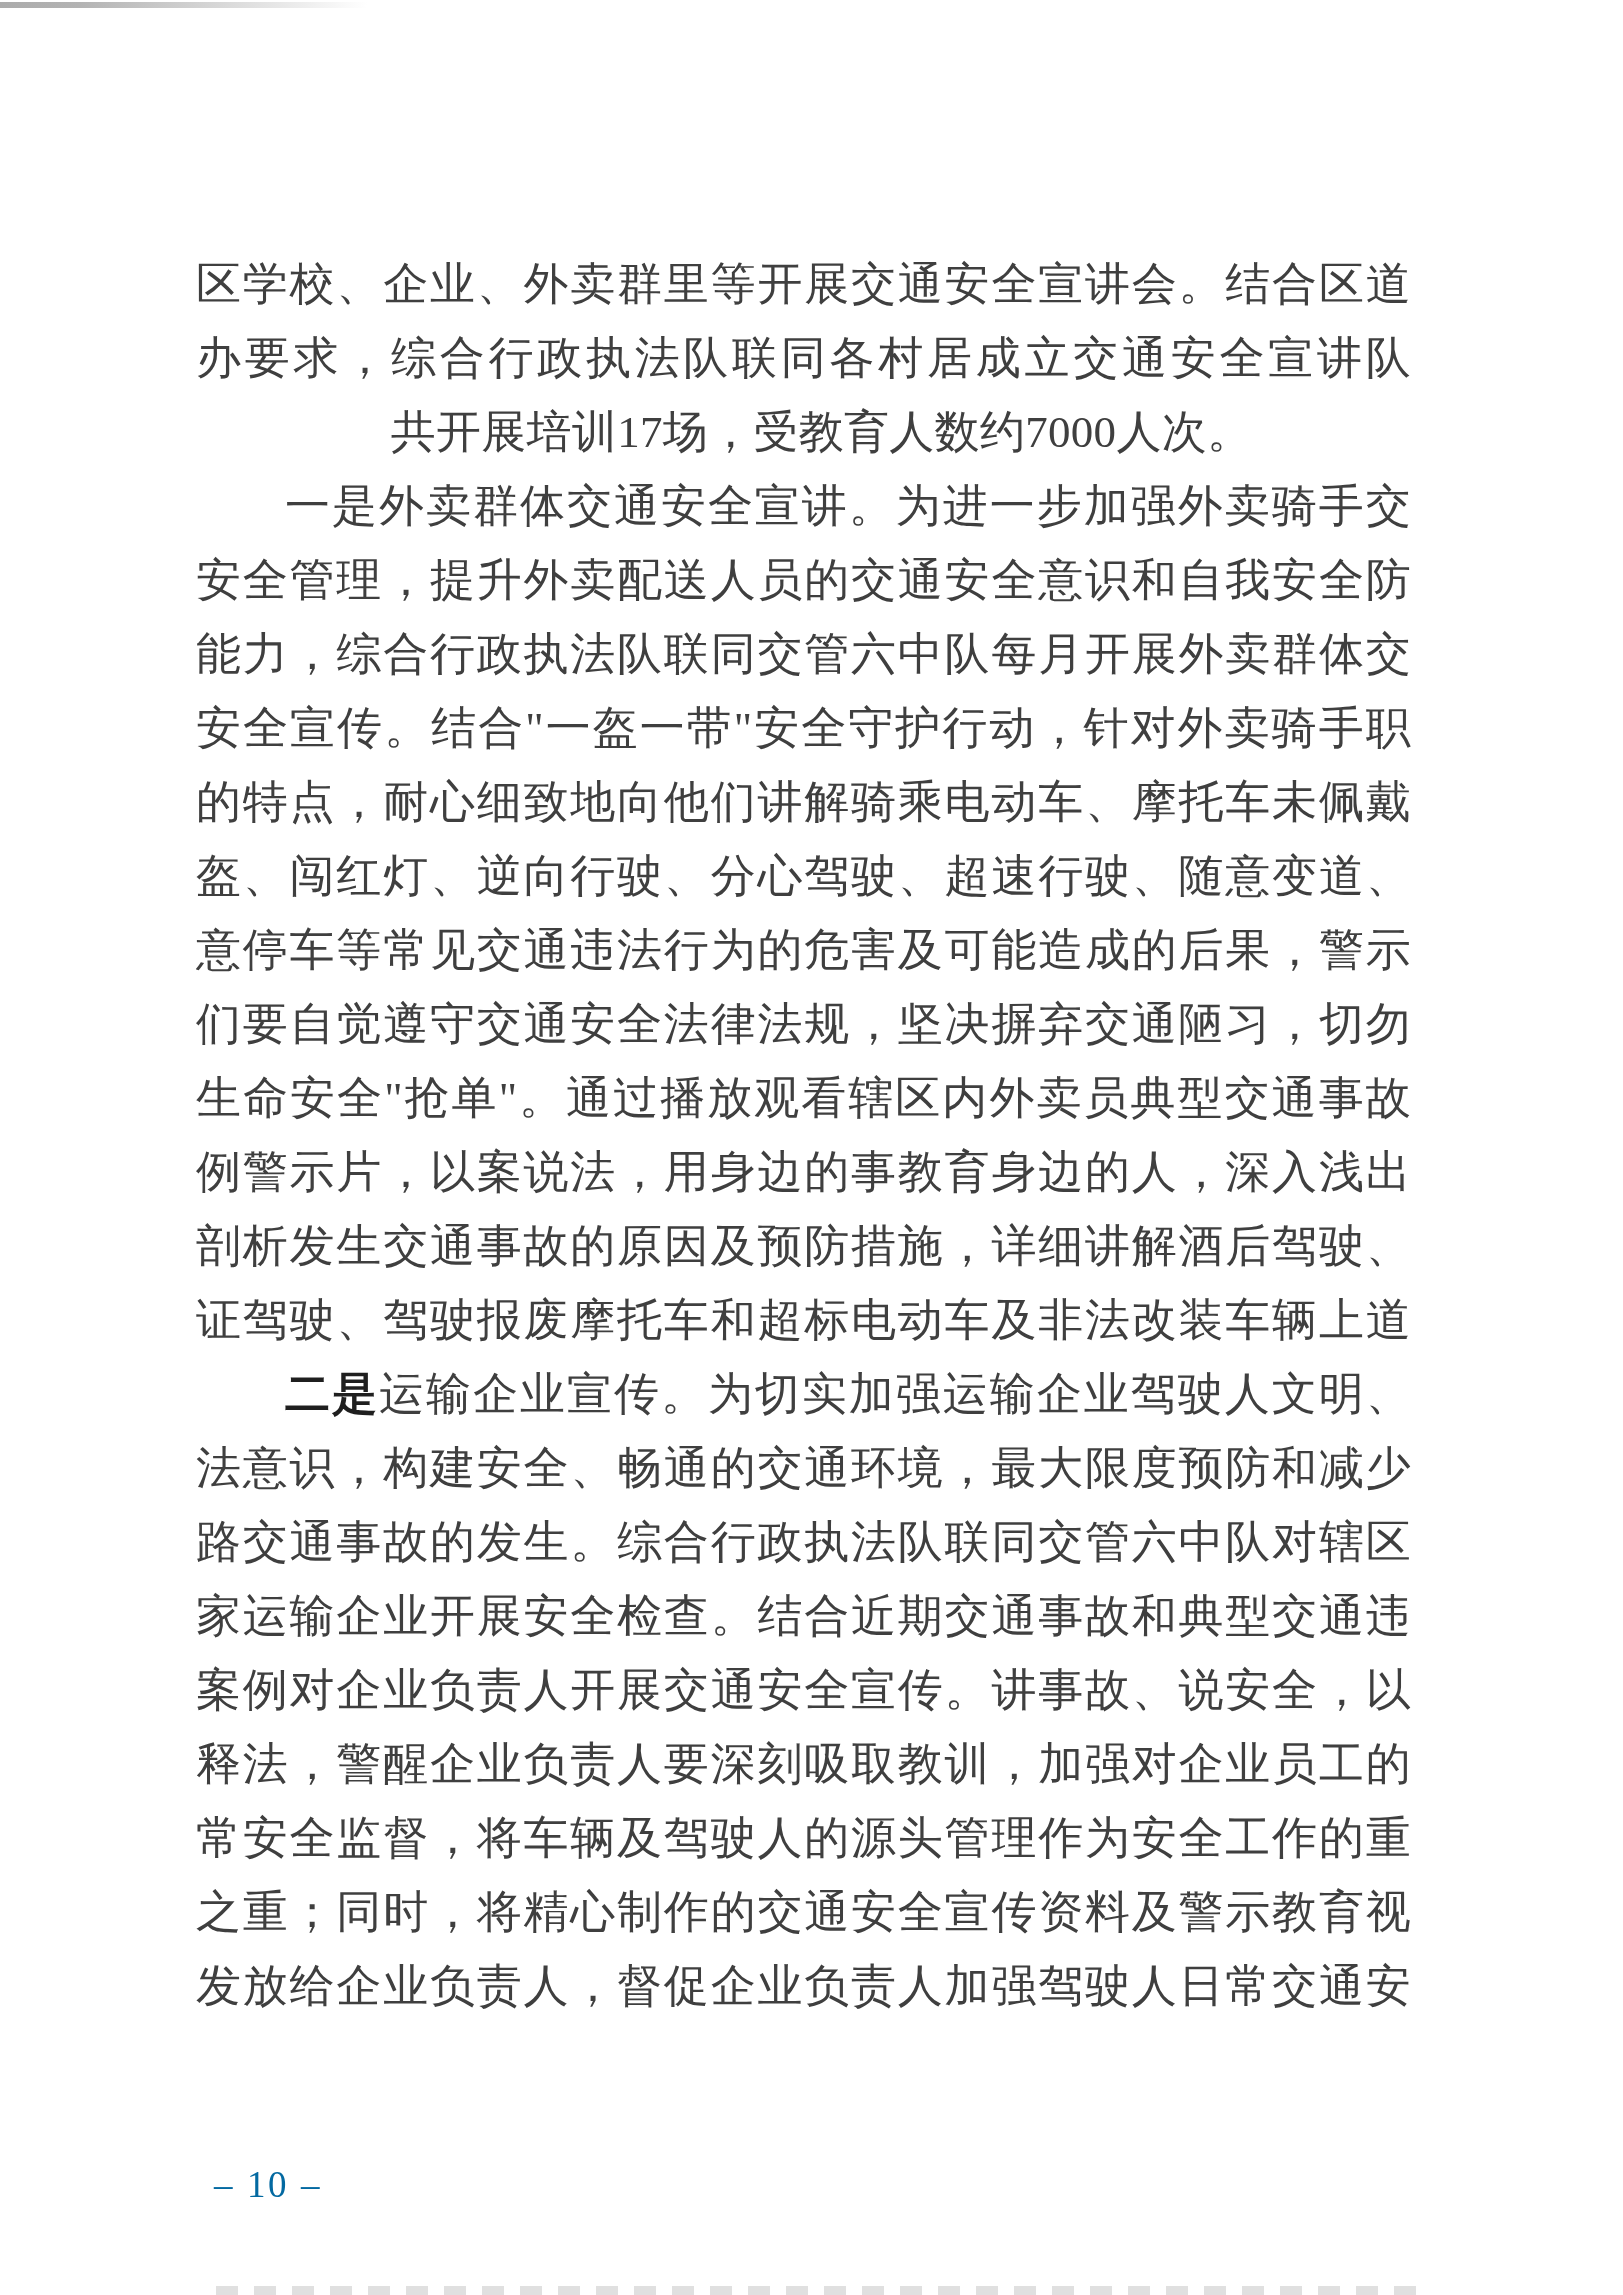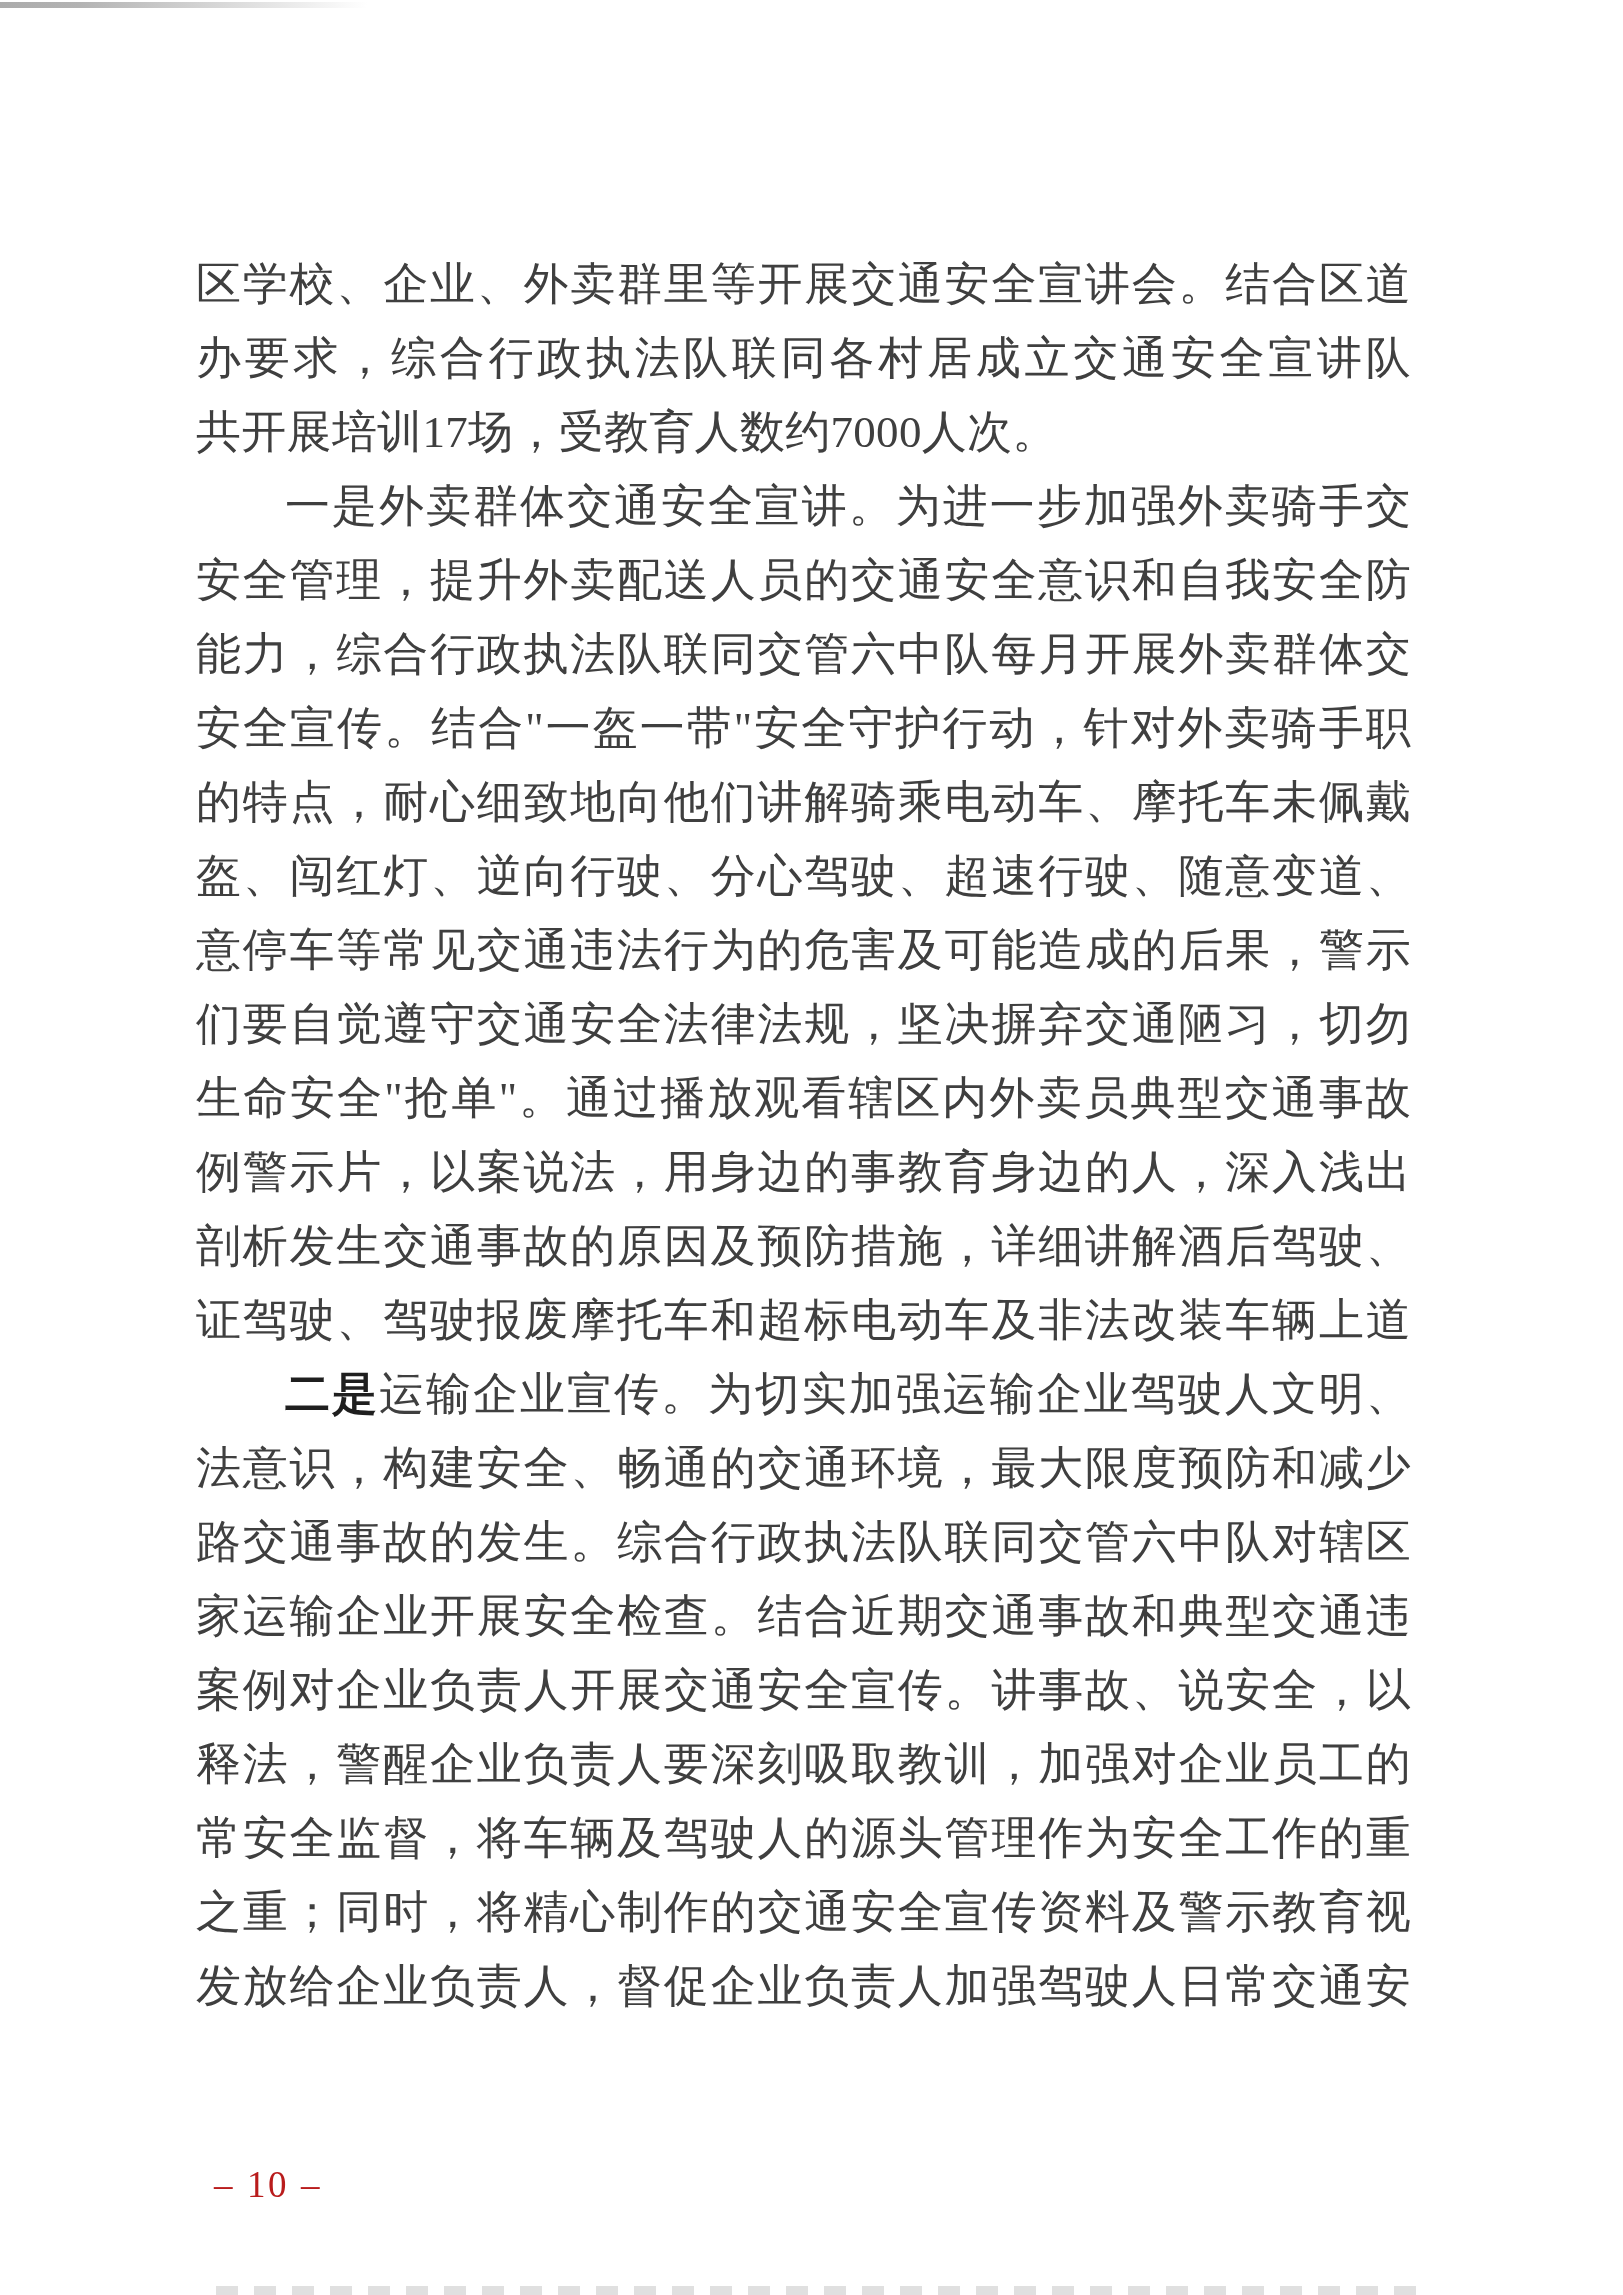--- a/index.html
+++ b/index.html
@@ -30,38 +30,39 @@
     height: 74px;
     line-height: 74px;
     overflow: hidden;
     letter-spacing: 0.3px;
   }
   .line.fill {
     text-align: justify;
     text-align-last: justify;
   }
   .line.nofill {
-    text-align: left;
+    text-align: center;
     white-space: nowrap;
+    margin-left: 36px;
   }
   .line.indent {
     padding-left: 89px;
   }
   .line .lead {
     font-weight: bold;
     color: #1f1f1f;
   }
   
   .page-number {
     position: absolute;
     left: 214px;
     top: 2165px;
     font-size: 37px;
     line-height: 39px;
-    color: #b91c1c;
+    color: #0369a1;
     letter-spacing: 2.6px;
   }
   
   .artifact-top {
     position: absolute;
     left: 0;
     top: 2px;
     width: 367px;
     height: 5.9px;
     background: linear-gradient(90deg, #8f8f8f 0%, #9a9a9a 22%, #c4c4c4 55%, rgba(210,210,210,0) 100%);

